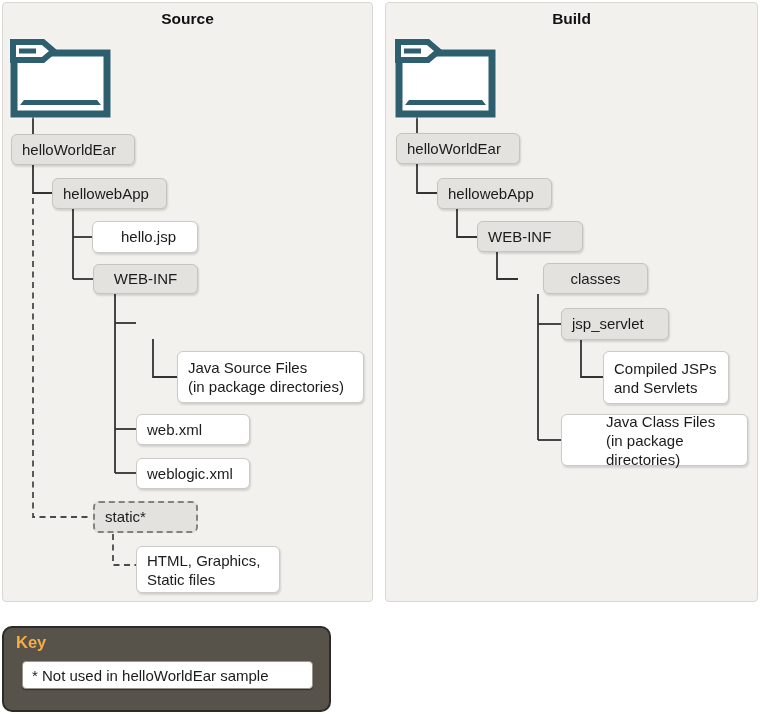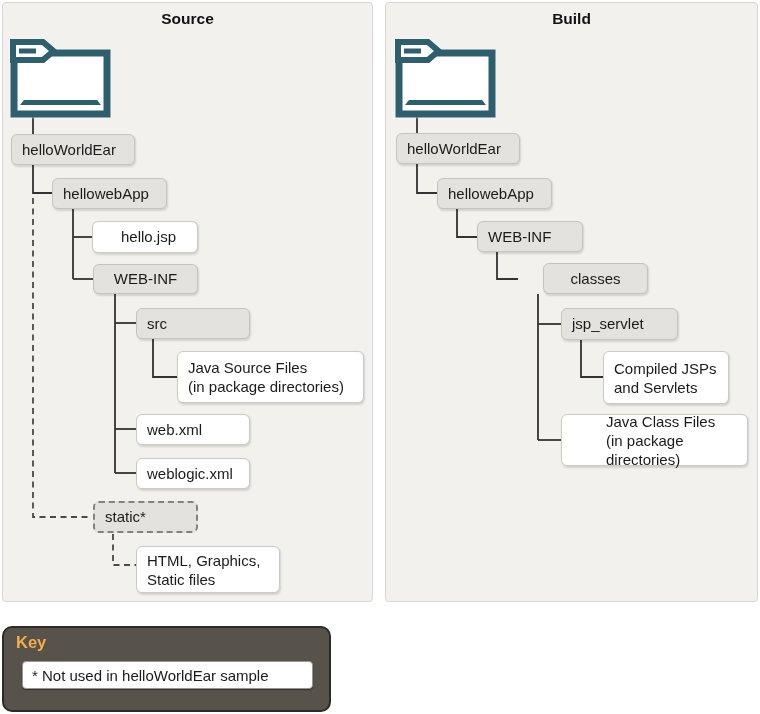--- a/index.html
+++ b/index.html
@@ -105,34 +105,33 @@
       <path d="M3 21 L3 3 L33 3 L43.5 12 L33 21 Z" fill="#ffffff" stroke="#2e5f6e" stroke-width="6"></path>
       <rect x="9" y="9.5" width="17" height="5" fill="#2e5f6e"></rect>
       <polygon points="10,66 91,66 87,61 14,61" fill="#2e5f6e"></polygon>
     </svg>
   </div>
 
   <div class="node dir" style="left:11px;top:134px;width:124px;height:31px;">helloWorldEar</div>
   <div class="node dir" style="left:52px;top:178px;width:115px;height:31px;">hellowebApp</div>
   <div class="node file" style="left:92px;top:221px;width:106px;height:32px;padding-left:28px;">hello.jsp</div>
   <div class="node dir center" style="left:93px;top:264px;width:105px;height:30px;">WEB-INF</div>
-  <div class="node dir" style="left:136px;top:308px;width:114px;height:31px;">src</div>
   <div class="node file multi" style="left:177px;top:351px;width:187px;height:52px;">Java Source Files
 (in package directories)</div>
   <div class="node file" style="left:136px;top:414px;width:114px;height:31px;">web.xml</div>
   <div class="node file" style="left:136px;top:458px;width:114px;height:31px;">weblogic.xml</div>
   <div class="node dir dashed-box" style="left:93px;top:501px;width:105px;height:32px;">static*</div>
   <div class="node file multi" style="left:136px;top:546px;width:144px;height:47px;">HTML, Graphics,
 Static files</div>
 
   <div class="node dir" style="left:396px;top:133px;width:124px;height:31px;">helloWorldEar</div>
   <div class="node dir" style="left:437px;top:178px;width:115px;height:31px;">hellowebApp</div>
   <div class="node dir" style="left:477px;top:221px;width:106px;height:31px;">WEB-INF</div>
   <div class="node dir center" style="left:518px;top:263px;width:105px;height:31px;margin-left:25px;">classes</div>
-  <div class="node dir" style="left:561px;top:308px;width:117px;height:32px;">jsp_servlet</div>
+  <div class="node dir" style="left:561px;top:308px;width:108px;height:32px;">jsp_servlet</div>
   <div class="node file multi" style="left:603px;top:351px;width:126px;height:53px;">Compiled JSPs
 and Servlets</div>
   <div class="node file multi" style="left:561px;top:414px;width:187px;height:52px;padding-left:44px;">Java Class Files
 (in package directories)</div>
 
   <div class="keybox">
     <div class="key-title">Key</div>
     <div class="key-note">* Not used in helloWorldEar sample</div>
   </div>
 

